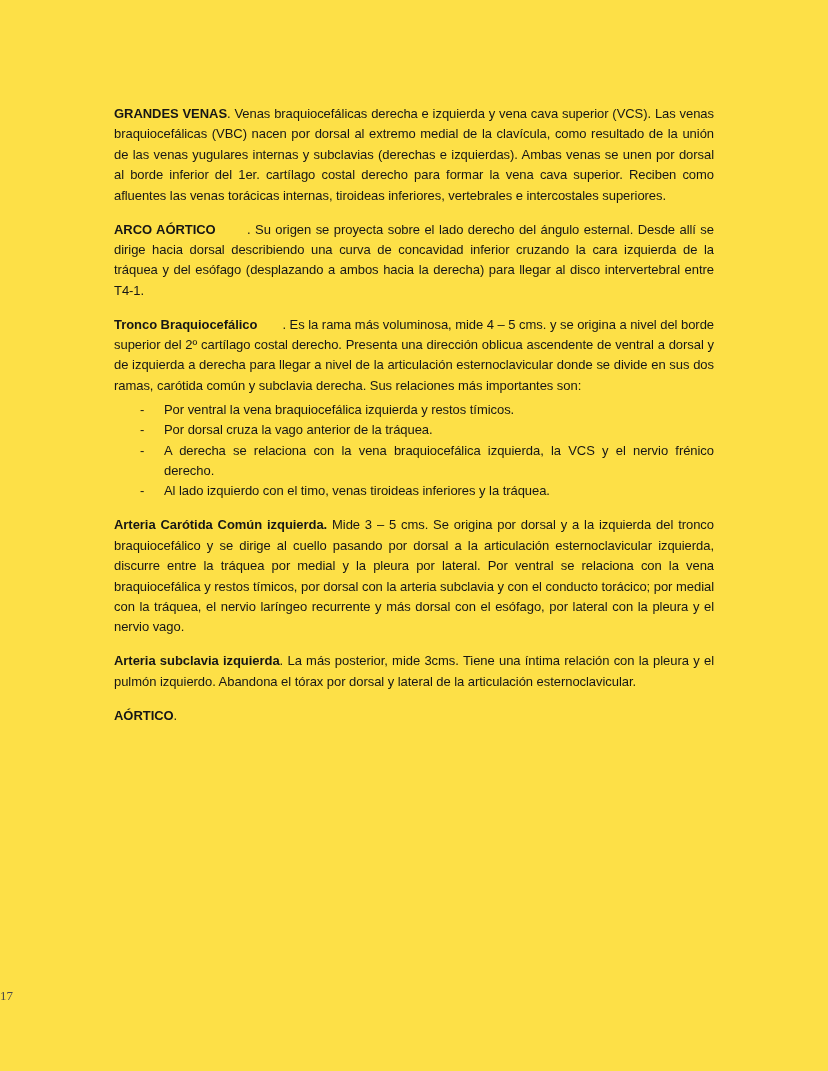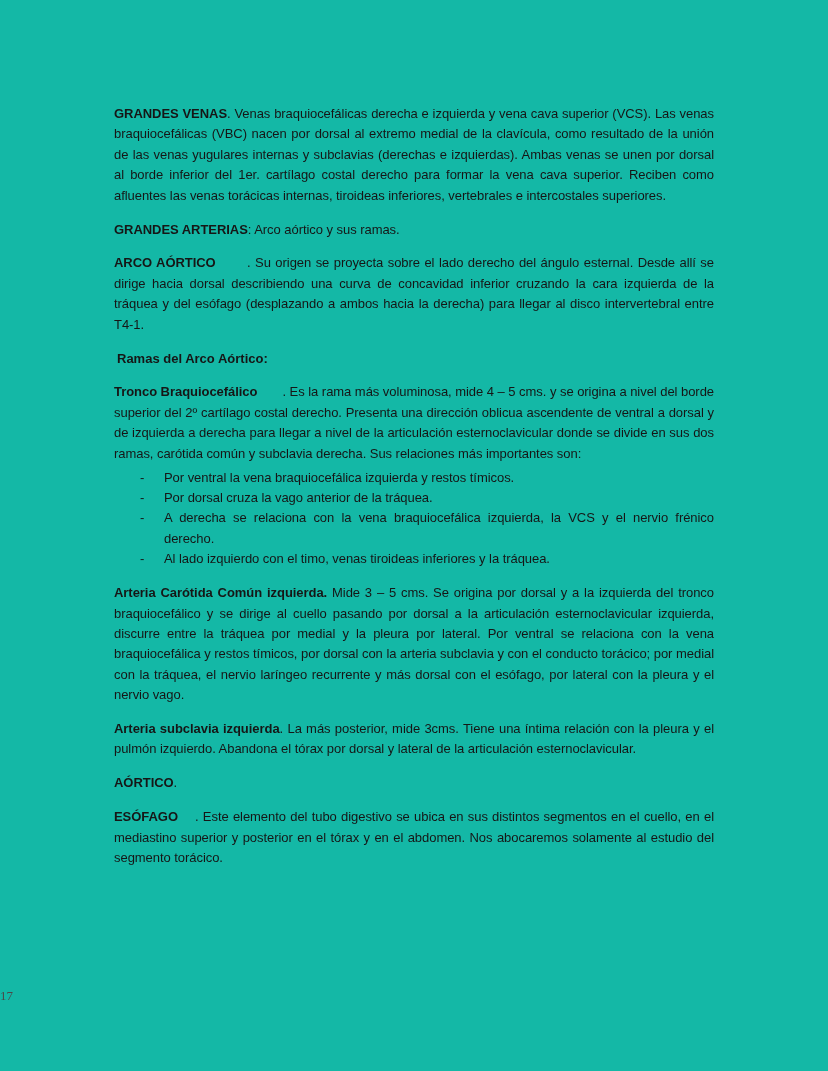--- a/index.html
+++ b/index.html
@@ -8,21 +8,21 @@
     background: #ffffff;
   }
   body {
     font-family: "Liberation Sans", sans-serif;
     color: #000000;
   }
   .page {
     position: relative;
     width: 828px;
     height: 1071px;
-    background: #14b8a6;
+    background: #fde047;
     overflow: hidden;
     box-sizing: border-box;
   }
   .content {
     position: absolute;
     left: 114px;
     top: 104px;
     width: 600px;
   }
   p.para {
@@ -89,23 +89,21 @@
     color: #4a4a4a;
   }
 </style>
 </head>
 <body>
 
 <div class="page">
 
   <div class="content">
       <p class="para"><span class="lead">GRANDES VENAS</span><span>. Venas braquiocefálicas derecha e izquierda y vena cava superior (VCS). Las venas braquiocefálicas (VBC) nacen por dorsal al extremo medial de la clavícula, como resultado de la unión de las venas yugulares internas y subclavias (derechas e izquierdas). Ambas venas se unen por dorsal al borde inferior del 1er. cartílago costal derecho para formar la vena cava superior. Reciben como afluentes las venas torácicas internas, tiroideas inferiores, vertebrales e intercostales superiores.</span></p>
-      <p class="para"><span class="lead">GRANDES ARTERIAS</span><span>: Arco aórtico y sus ramas.</span></p>
       <p class="para"><span class="lead">ARCO AÓRTICO</span><span class="gap-m">. Su origen se proyecta sobre el lado derecho del ángulo esternal. Desde allí se dirige hacia dorsal describiendo una curva de concavidad inferior cruzando la cara izquierda de la tráquea y del esófago (desplazando a ambos hacia la derecha) para llegar al disco intervertebral entre T4-1.</span></p>
-      <p class="heading-sub">Ramas del Arco Aórtico:</p>
       <p class="para"><span class="lead">Tronco Braquiocefálico</span><span class="gap-m">. Es la rama más voluminosa, mide 4 – 5 cms. y se origina a nivel del borde superior del 2º cartílago costal derecho. Presenta una dirección oblicua ascendente de ventral a dorsal y de izquierda a derecha para llegar a nivel de la articulación esternoclavicular donde se divide en sus dos ramas, carótida común y subclavia derecha. Sus relaciones más importantes son:</span></p>
       <ul class="dash-list">
         <li>
           <span class="marker">-</span>
           <span class="li-text">Por ventral la vena braquiocefálica izquierda y restos tímicos.</span>
         </li>
         <li>
           <span class="marker">-</span>
           <span class="li-text">Por dorsal cruza la vago anterior de la tráquea.</span>
         </li>
@@ -114,18 +112,17 @@
           <span class="li-text">A derecha se relaciona con la vena braquiocefálica izquierda, la VCS y el nervio frénico derecho.</span>
         </li>
         <li>
           <span class="marker">-</span>
           <span class="li-text">Al lado izquierdo con el timo, venas tiroideas inferiores y la tráquea.</span>
         </li>
       </ul>
       <p class="para"><span class="lead">Arteria Carótida Común izquierda.</span><span> Mide 3 – 5 cms. Se origina por dorsal y a la izquierda del tronco braquiocefálico y se dirige al cuello pasando por dorsal a la articulación esternoclavicular izquierda, discurre entre la tráquea por medial y la pleura por lateral. Por ventral se relaciona con la vena braquiocefálica y restos tímicos, por dorsal con la arteria subclavia y con el conducto torácico; por medial con la tráquea, el nervio laríngeo recurrente y más dorsal con el esófago, por lateral con la pleura y el nervio vago.</span></p>
       <p class="para"><span class="lead">Arteria subclavia izquierda</span><span>. La más posterior, mide 3cms. Tiene una íntima relación con la pleura y el pulmón izquierdo. Abandona el tórax por dorsal y lateral de la articulación esternoclavicular.</span></p>
       <p class="para"><span class="lead">AÓRTICO</span><span>.</span></p>
-      <p class="para"><span class="lead">ESÓFAGO</span><span class="gap-s">. Este elemento del tubo digestivo se ubica en sus distintos segmentos en el cuello, en el mediastino superior y posterior en el tórax y en el abdomen. Nos abocaremos solamente al estudio del segmento torácico.</span></p>
     </div>
 
   <div class="page-number">17</div>
 
 </div>
 
 </body></html>

